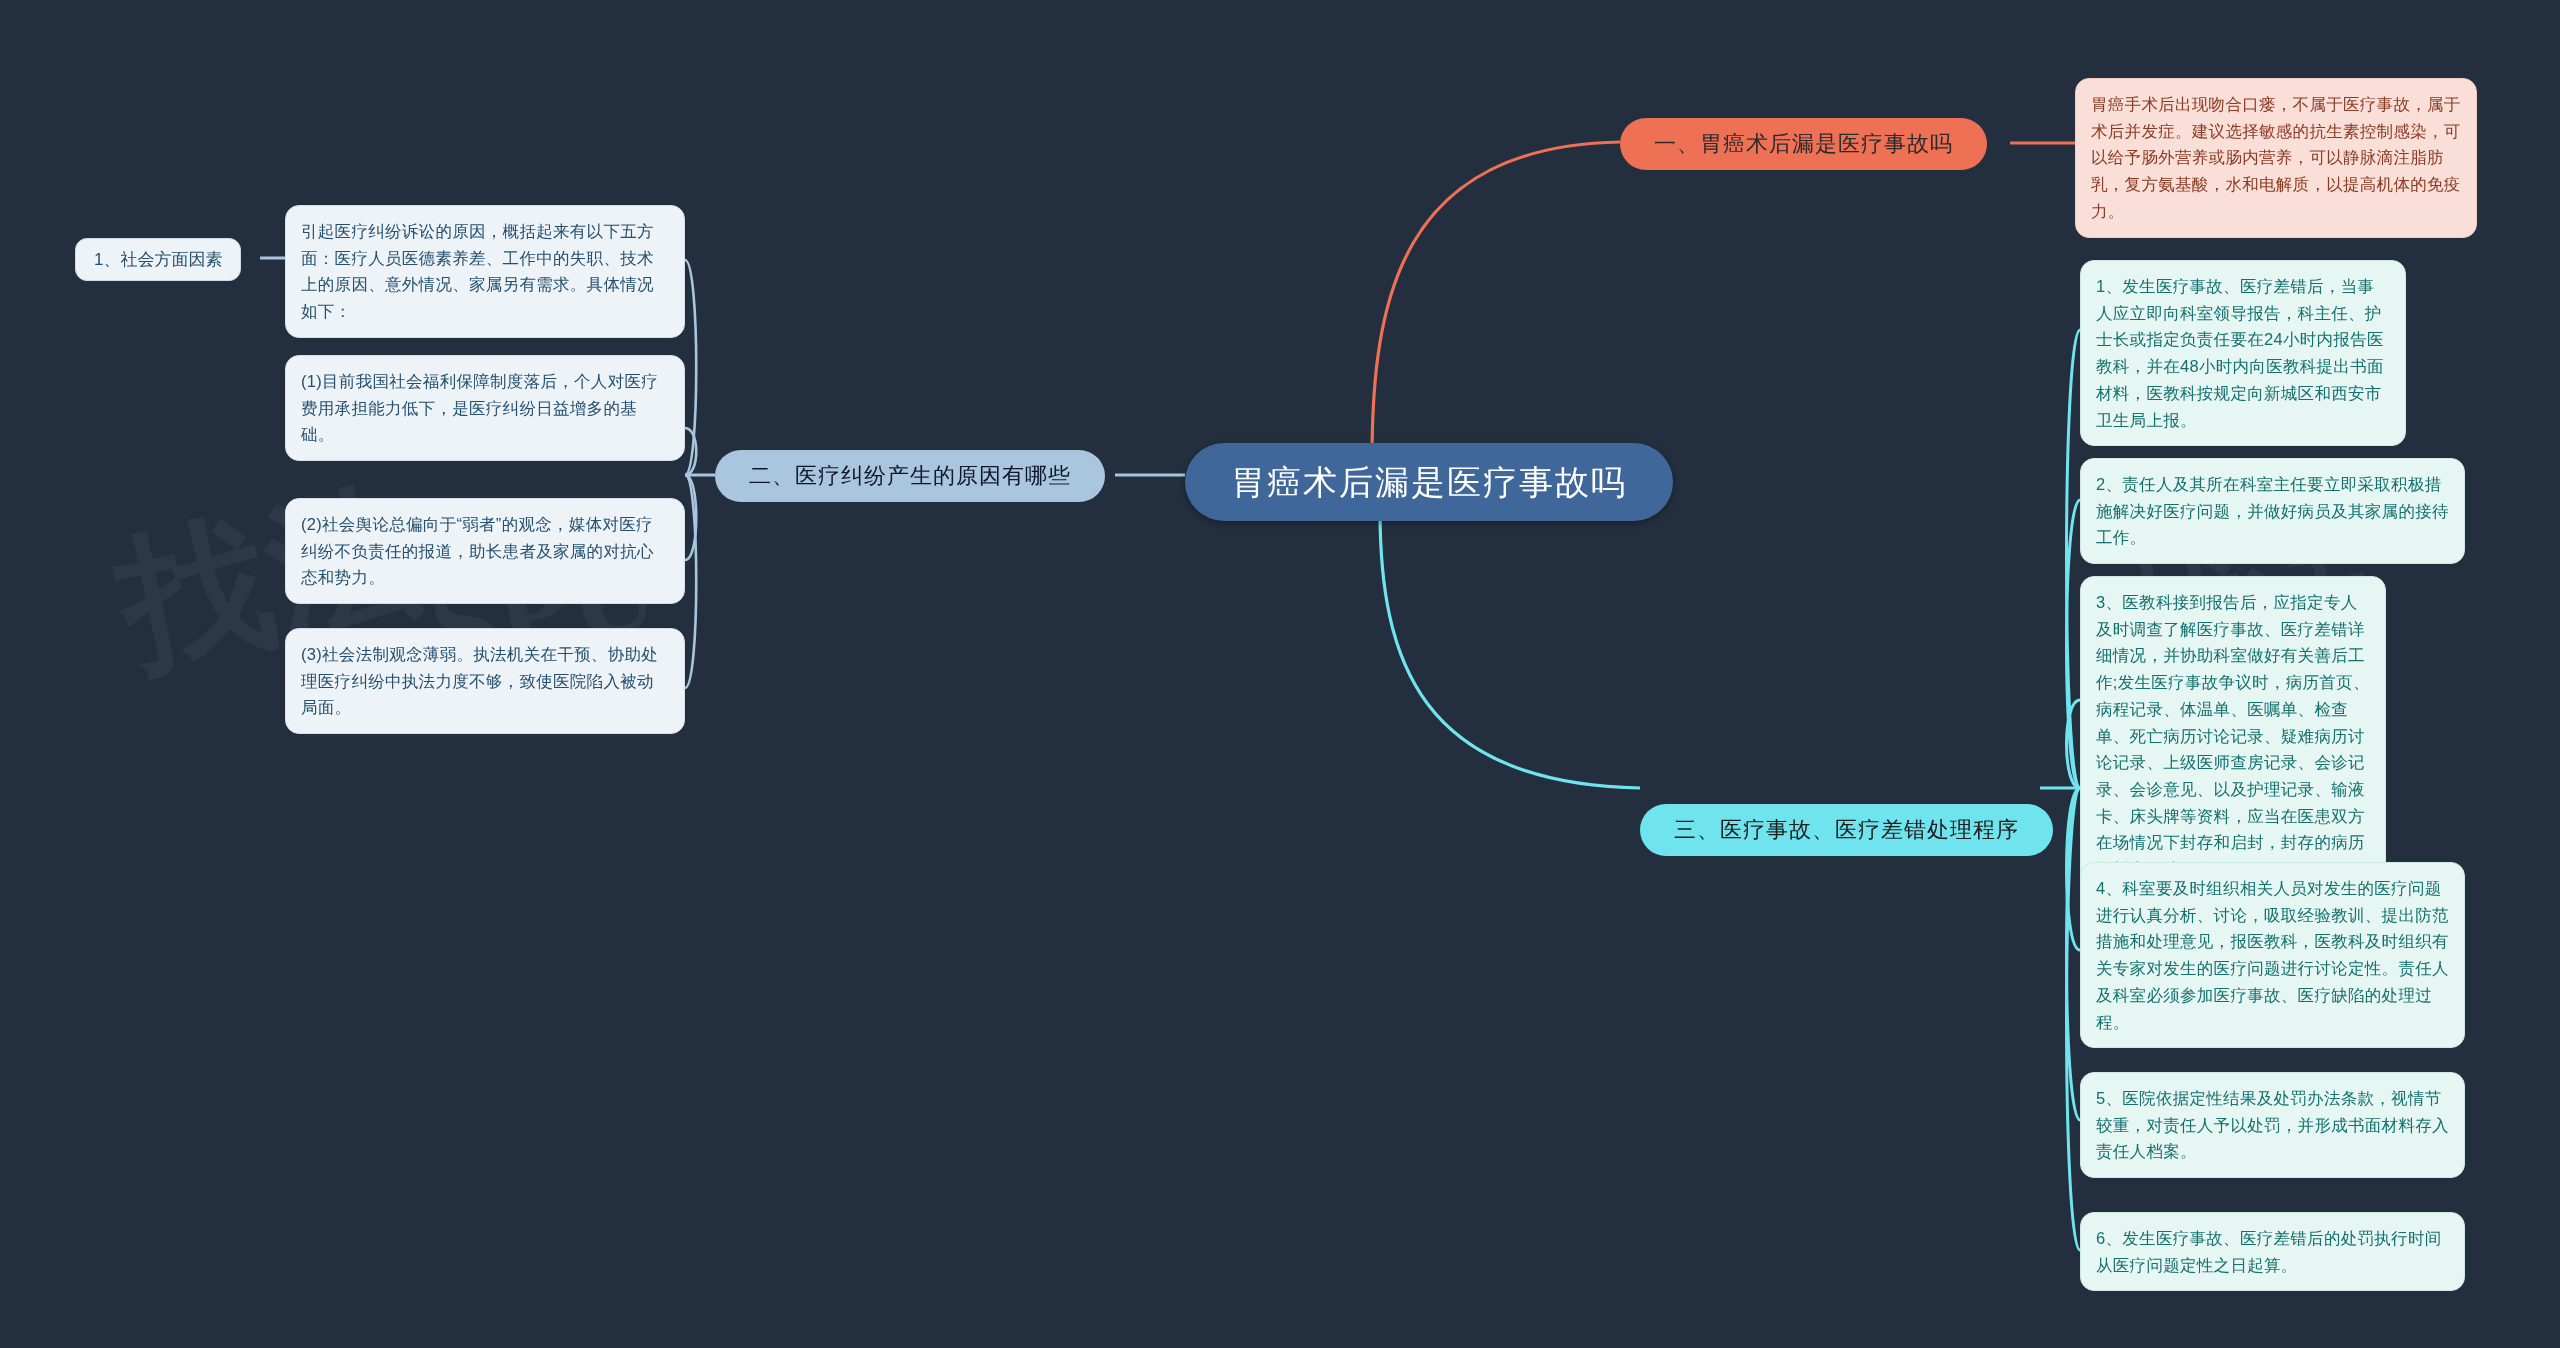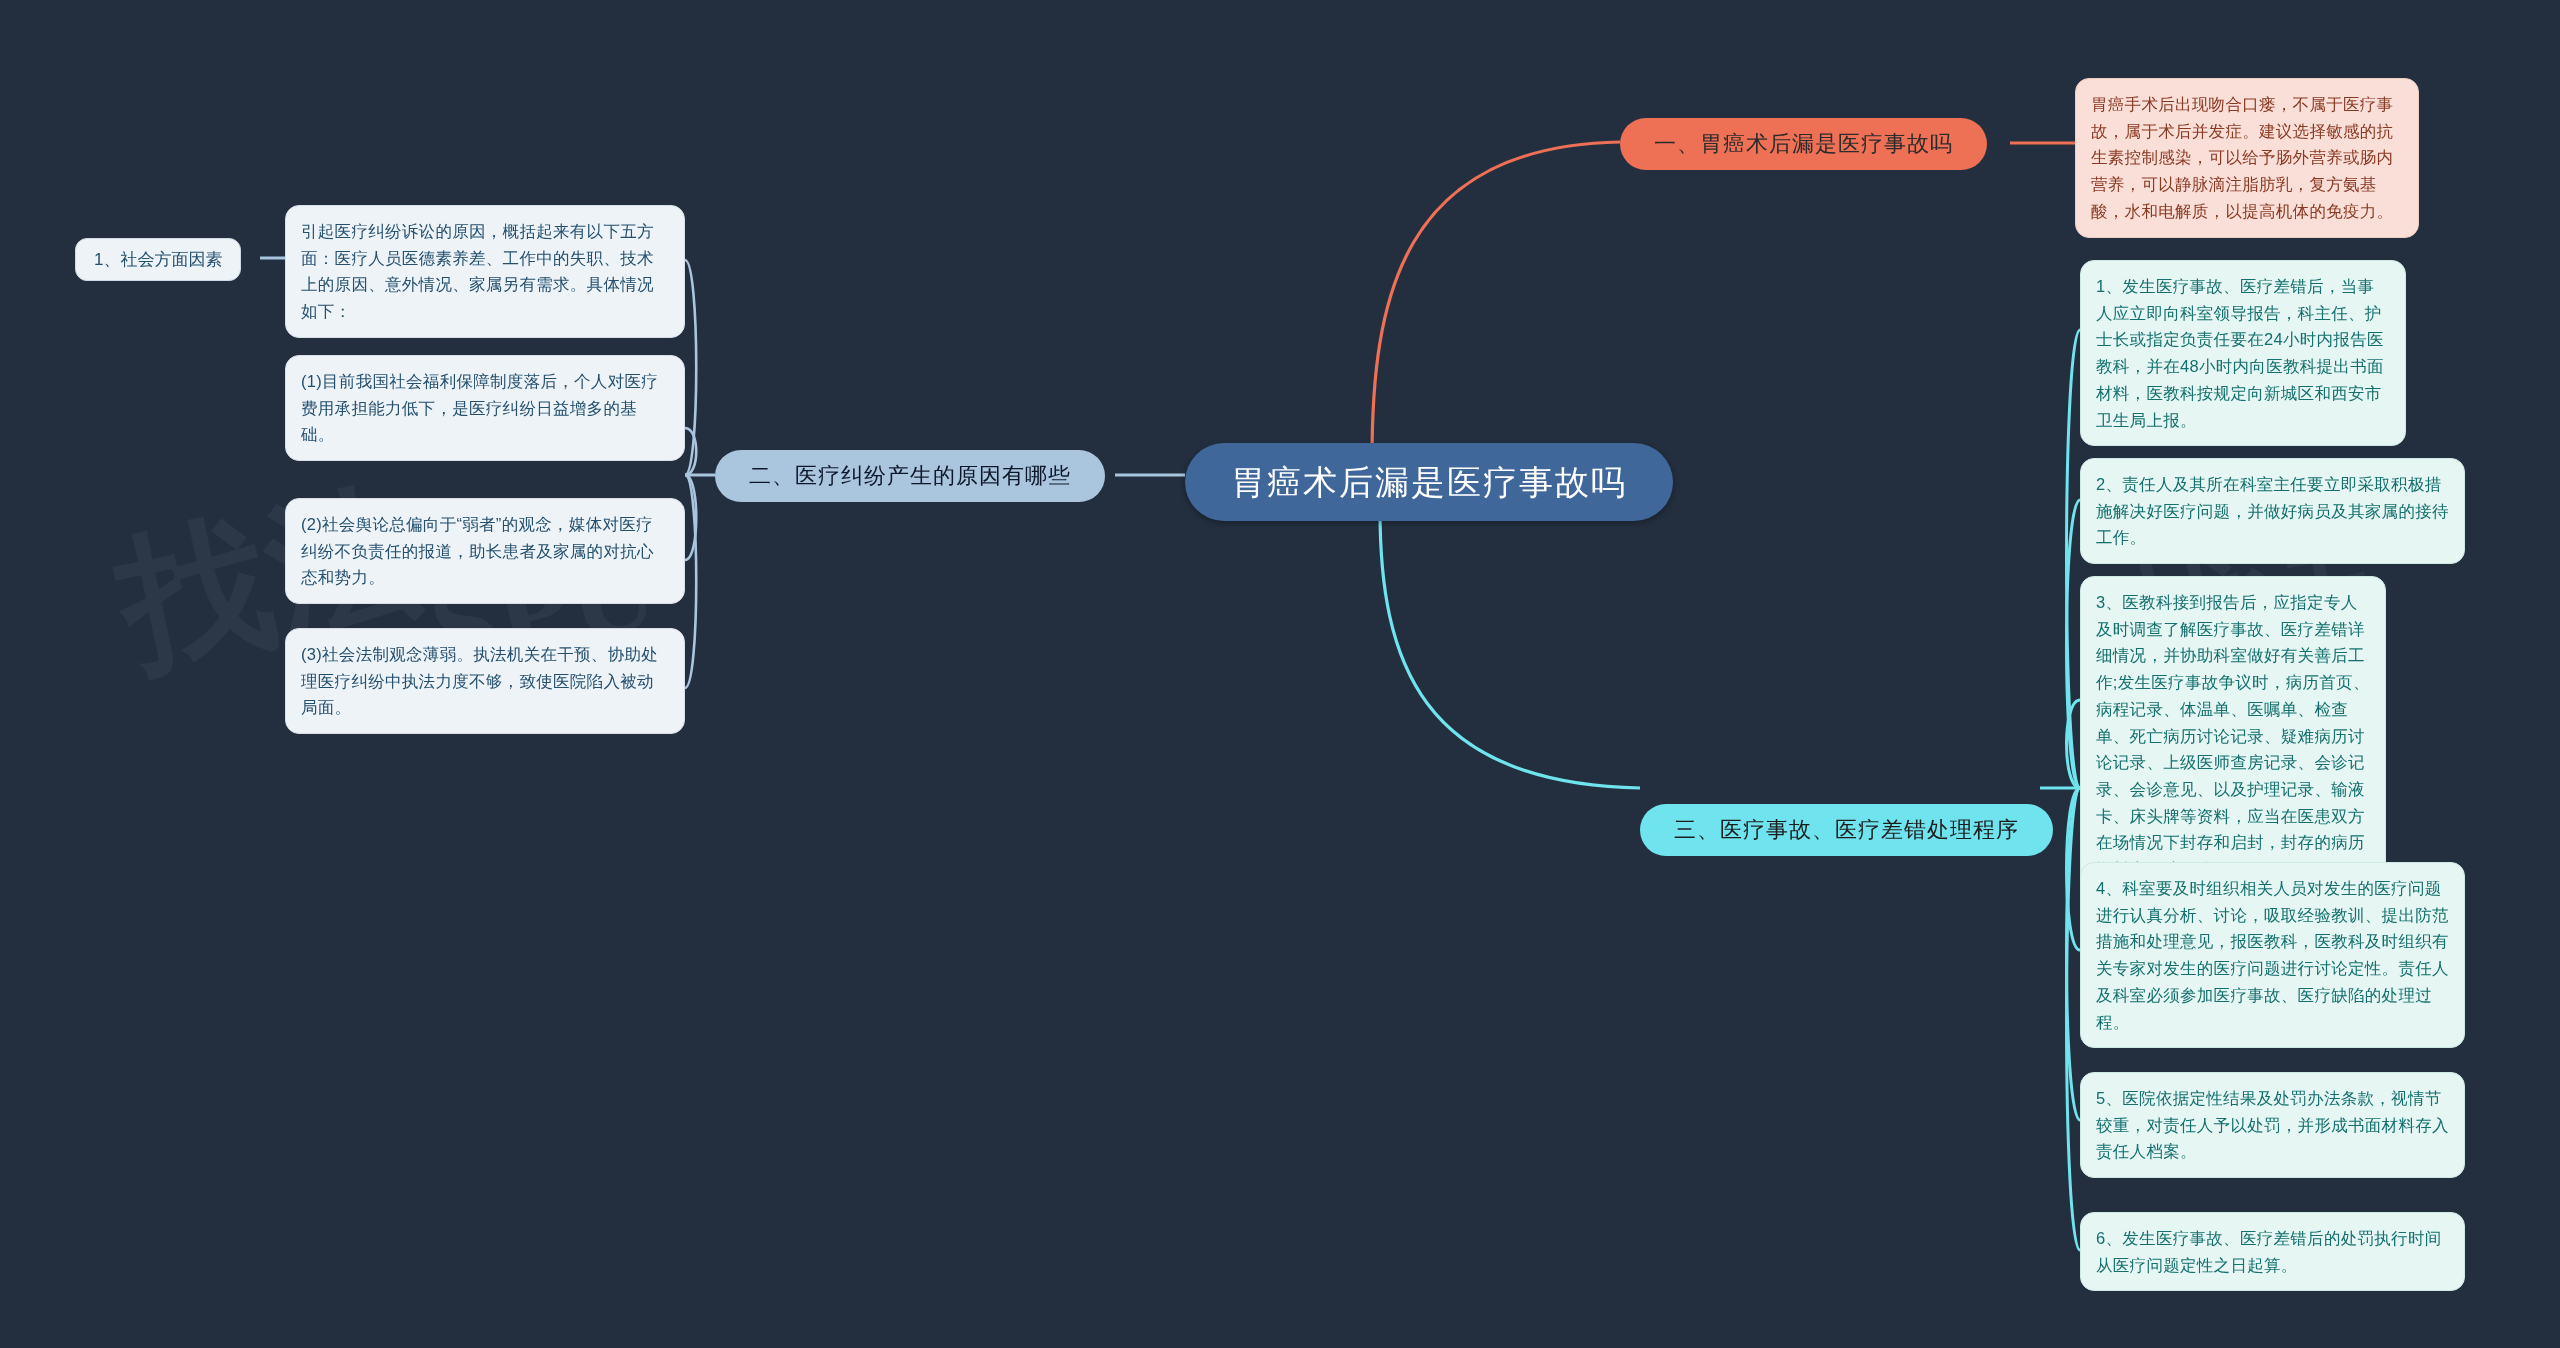--- a/index.html
+++ b/index.html
@@ -109,21 +109,21 @@
     <path d="M685,475 C700,475 700,560 685,560" fill="none" stroke="#a9c6de" stroke-width="2.6"></path>
     <path d="M685,475 C700,475 700,688 685,688" fill="none" stroke="#a9c6de" stroke-width="2.6"></path>
 
     <path d="M260,258 L290,258" fill="none" stroke="#a9c6de" stroke-width="3"></path>
   </svg>
 
   <div class="node root" style="left:1185px;top:443px;">胃癌术后漏是医疗事故吗</div>
 
   <div class="node pill pill-orange" style="left:1620px;top:118px;">一、胃癌术后漏是医疗事故吗</div>
 
-  <div class="node card card-pink" style="left:2075px;top:78px;width:344px;">胃癌手术后出现吻合口瘘，不属于医疗事故，属于术后并发症。建议选择敏感的抗生素控制感染，可以给予肠外营养或肠内营养，可以静脉滴注脂肪乳，复方氨基酸，水和电解质，以提高机体的免疫力。</div>
+  <div class="node card card-pink" style="left:2075px;top:78px;width:402px;">胃癌手术后出现吻合口瘘，不属于医疗事故，属于术后并发症。建议选择敏感的抗生素控制感染，可以给予肠外营养或肠内营养，可以静脉滴注脂肪乳，复方氨基酸，水和电解质，以提高机体的免疫力。</div>
 
   <div class="node pill pill-blue" style="left:715px;top:450px;">二、医疗纠纷产生的原因有哪些</div>
 
   <div class="node subnode" style="left:75px;top:238px;">1、社会方面因素</div>
 
   <div class="node card card-grey" style="left:285px;top:205px;width:400px;">引起医疗纠纷诉讼的原因，概括起来有以下五方面：医疗人员医德素养差、工作中的失职、技术上的原因、意外情况、家属另有需求。具体情况如下：</div>
   <div class="node card card-grey" style="left:285px;top:355px;width:400px;">(1)目前我国社会福利保障制度落后，个人对医疗费用承担能力低下，是医疗纠纷日益增多的基础。</div>
   <div class="node card card-grey" style="left:285px;top:498px;width:400px;">(2)社会舆论总偏向于“弱者”的观念，媒体对医疗纠纷不负责任的报道，助长患者及家属的对抗心态和势力。</div>
   <div class="node card card-grey" style="left:285px;top:628px;width:400px;">(3)社会法制观念薄弱。执法机关在干预、协助处理医疗纠纷中执法力度不够，致使医院陷入被动局面。</div>
 

